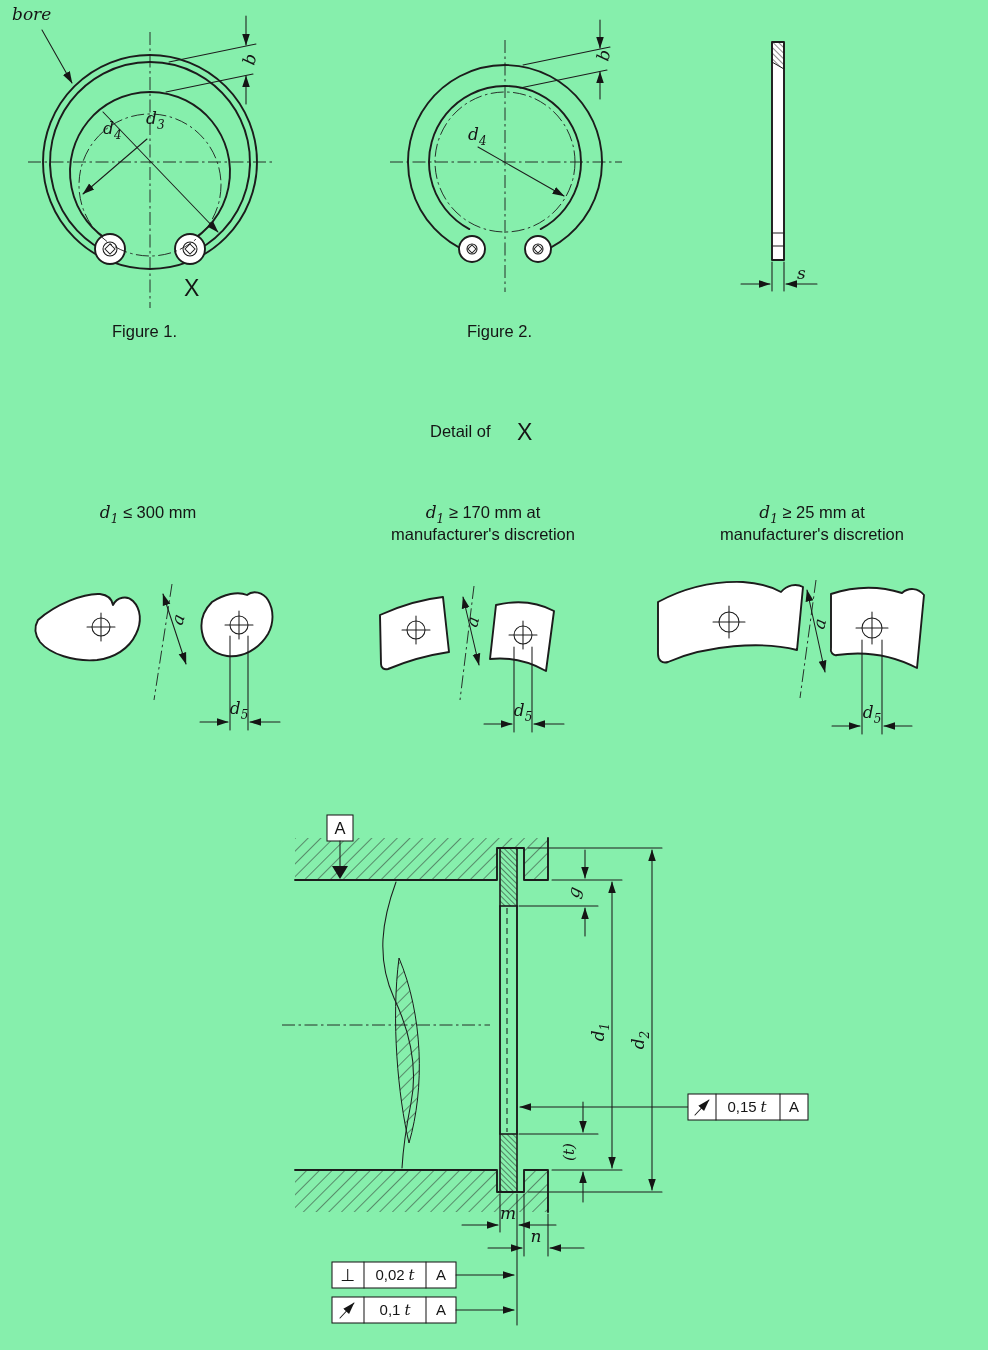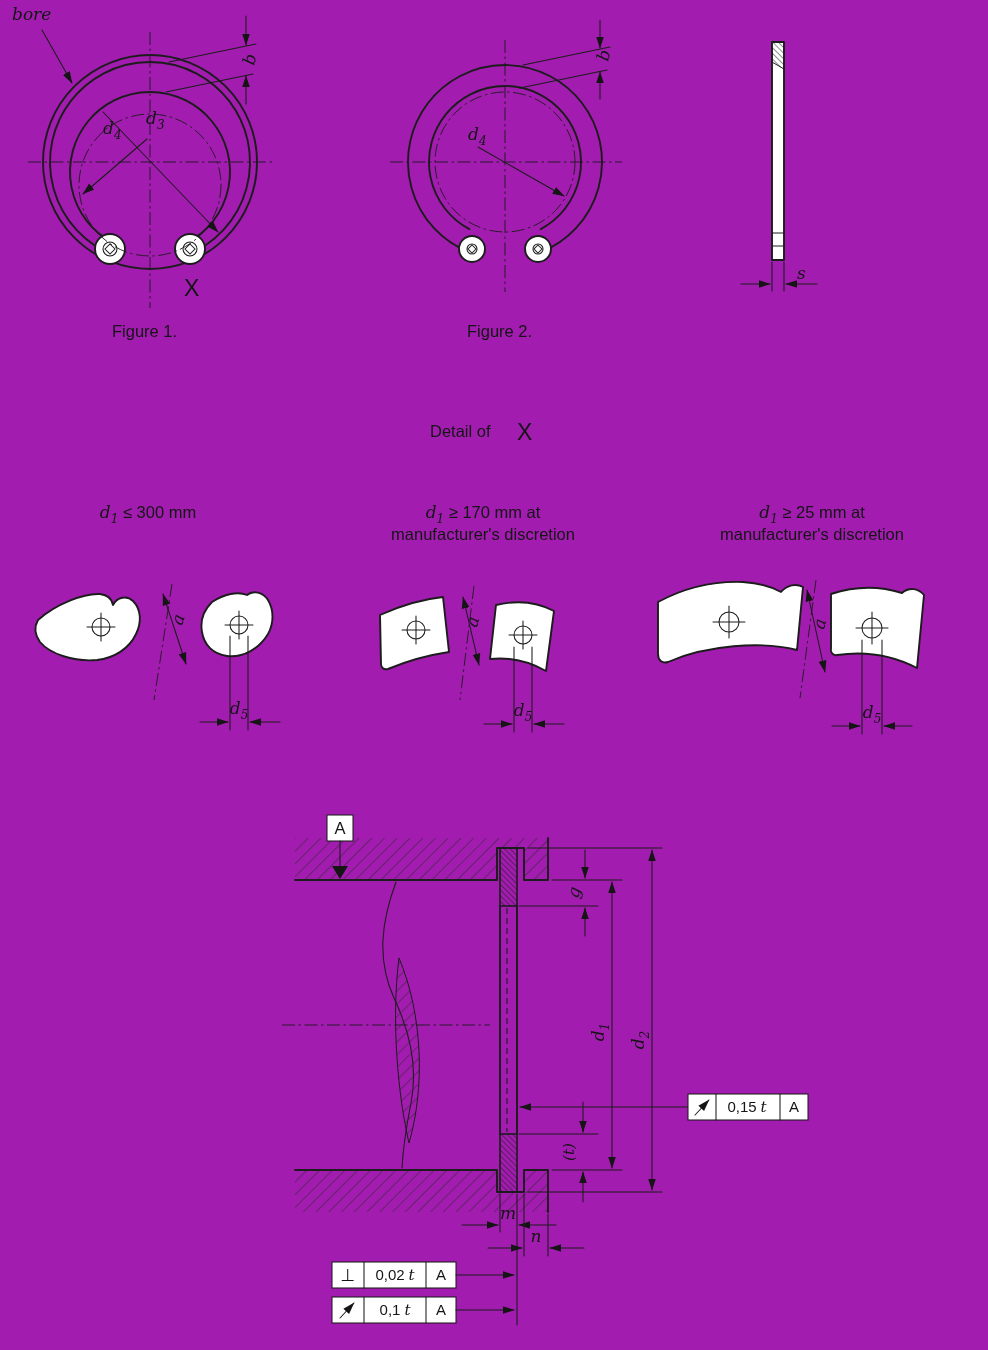--- a/index.html
+++ b/index.html
@@ -1,16 +1,16 @@
 <!DOCTYPE html>
 <html><head>
 <meta charset="utf-8">
 <style>
   html,body{margin:0;padding:0;background:#fff;}
-  .page{width:988px;height:1350px;background:#a21caf;position:relative;font-family:"Liberation Sans","DejaVu Sans",sans-serif;}
+  .page{width:988px;height:1350px;background:#86efac;position:relative;font-family:"Liberation Sans","DejaVu Sans",sans-serif;}
   svg{display:block;}
   
   .obj{fill:none;stroke:#1c1c1c;stroke-width:1.9;stroke-linecap:round;stroke-linejoin:round;}
   .thin{fill:none;stroke:#1c1c1c;stroke-width:1.05;stroke-linecap:round;}
   .cl{fill:none;stroke:#1c1c1c;stroke-width:0.9;stroke-dasharray:13 3.5 2.5 3.5;}
   .hid{fill:none;stroke:#1c1c1c;stroke-width:1.05;stroke-dasharray:6 4;}
   .whitefill{fill:#ffffff;}
   
   text{fill:#151515;user-select:none;}
   .dimi{font:italic 17px "DejaVu Serif","Liberation Serif",serif;}

